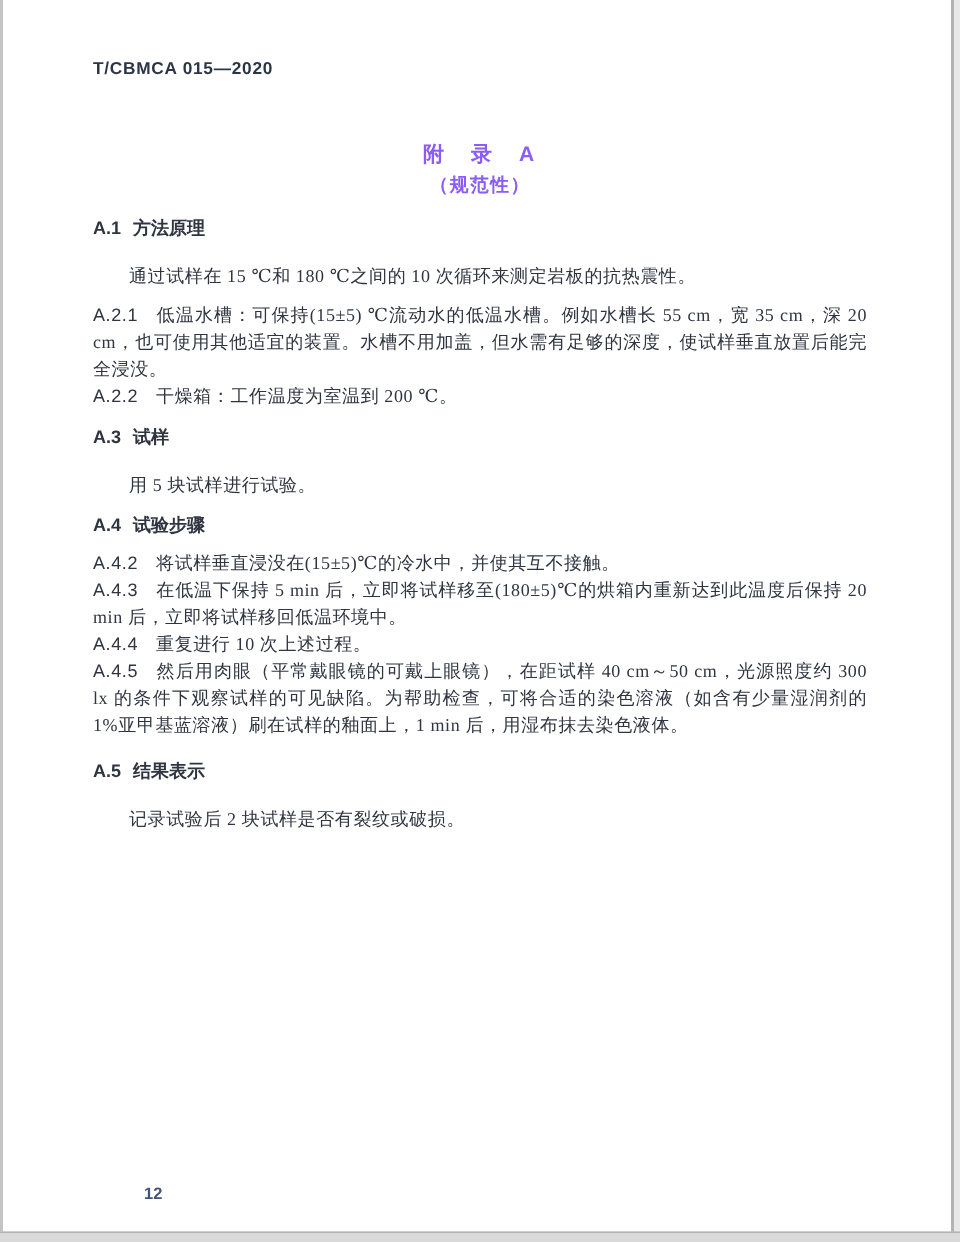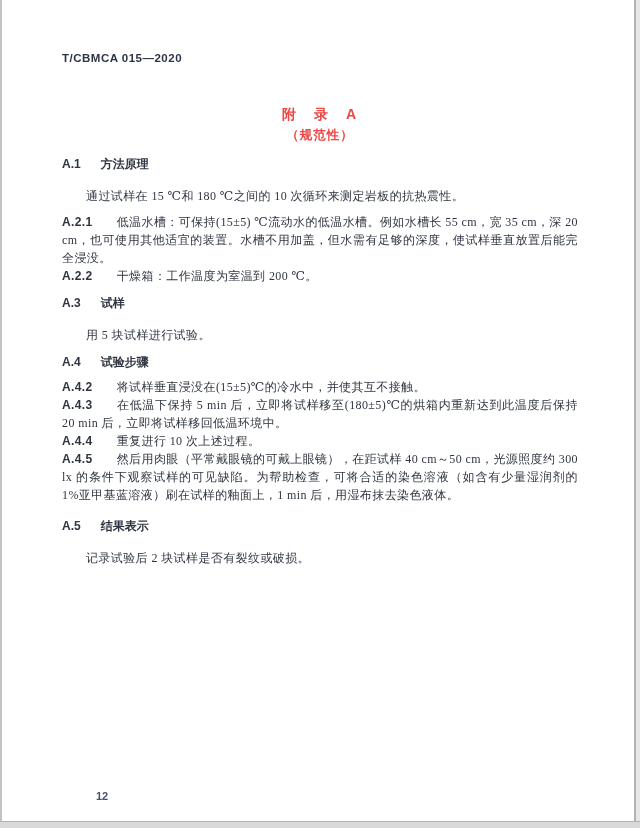--- a/index.html
+++ b/index.html
@@ -17,69 +17,69 @@
   .edge-right  { position: absolute; right: 0; top: 0; width: 4px; height: 100%; background: #e7e7e7; border-left: 2px solid #b2b2b2; }
   .edge-bottom { position: absolute; left: 0; bottom: 0; width: 100%; height: 6px; background: #d9d9d9; border-top: 1px solid #b2b2b2; }
 
   .content {
     position: absolute;
     left: 62px;
     right: 62px;
     top: 0;
   }
   .doc-header {
-    padding-top: 52px;
+    padding-top: 40px;
     font-family: "Liberation Sans", sans-serif;
     font-weight: bold;
     font-size: 11.5px;
     letter-spacing: 0.5px;
     color: #2c3548;
   }
   .title-block {
     margin-top: 40px;
     text-align: center;
     font-family: "Liberation Sans", sans-serif;
     font-weight: bold;
-    color: #ef4444;
+    color: #8b5cf6;
   }
   .title-appendix { font-size: 14px; line-height: 21px; letter-spacing: 2px; }
   .title-normative { font-size: 12.5px; line-height: 21px; letter-spacing: 1px; }
   .title-name { font-size: 12.5px; line-height: 21px; letter-spacing: 2px; }
 
   .sec-heading {
     margin-top: 10px;
     margin-bottom: 0;
     font-family: "Liberation Sans", sans-serif;
     font-weight: bold;
     font-size: 12px;
     line-height: 16px;
     color: #2f3540;
   }
-  .sec-heading .sec-no { margin-right: 20px; }
+  .sec-heading .sec-no { margin-right: 8px; }
 
   .para {
     margin: 15px 0 0 0;
     font-size: 12px;
     line-height: 18px;
     letter-spacing: 0.4px;
     text-align: justify;
     text-indent: 2em;
   }
   .clauses { margin-top: 8px; }
   .clause {
     margin: 0;
     font-size: 12px;
     line-height: 18px;
     letter-spacing: 0.4px;
     text-align: justify;
   }
   .clause .clause-no {
     font-family: "Liberation Sans", sans-serif;
-    font-weight: bold;
-    margin-right: 24px;
+    font-weight: normal;
+    margin-right: 12px;
   }
   .page-footer {
     position: absolute;
     left: 84px;
     top: 790px;
     font-family: "Liberation Sans", sans-serif;
     font-weight: bold;
     font-size: 11px;
     color: #44537a;
     margin-left: 12px;

